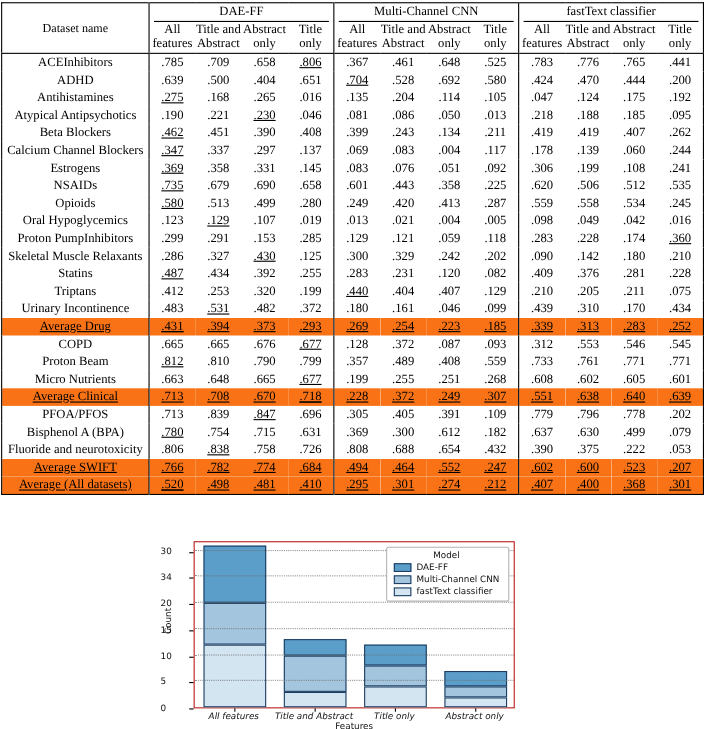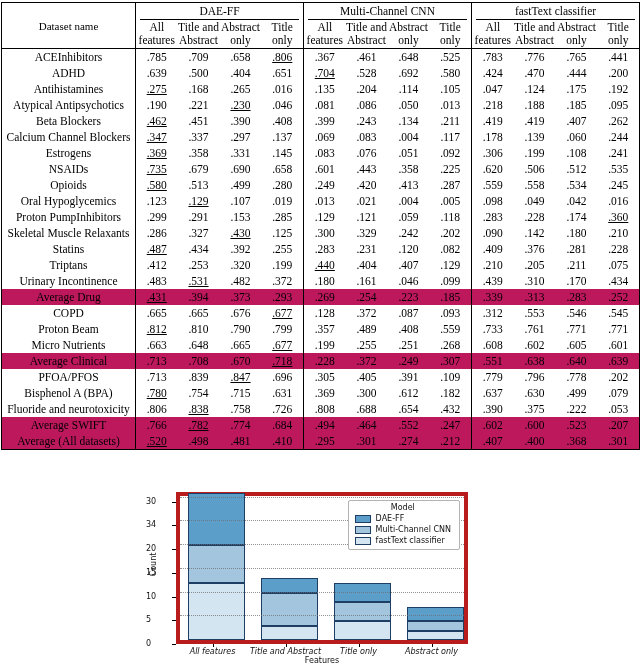--- a/index.html
+++ b/index.html
@@ -13,28 +13,28 @@
     font-size:11.5px; color:#000; }
   #results-table th, #results-table td { text-align:center; font-weight:normal; padding:0; overflow:hidden; white-space:nowrap; }
   #results-table thead th { vertical-align:bottom; }
   .ds-head { border-bottom:1px solid #000; font-size:11px; vertical-align:middle !important; }
   .grp { padding:1px 0 0 !important; }
   .grpline { margin:0 4px; border-bottom:1px solid #000; line-height:14px; padding-bottom:1px; }
   .sub { border-bottom:1px solid #000; padding:1px 0 2px !important; }
   .sub span { display:block; line-height:12.5px; }
   .gsep { border-left:1px solid #000; }
   #results-table tbody td { height:16px; line-height:16px; }
-  tr.avg { background:#be185d; }
+  tr.avg { background:#f97316;text-decoration:underline; }
   .bold { font-weight:bold; }
   .uline { text-decoration:underline; }
 
   
   .figure { position:absolute; left:146px; top:488px; width:336px; height:174px;
     font-family:"DejaVu Sans", sans-serif; font-size:8px; color:#111; }
-  .plot { position:absolute; left:30px; top:4px; width:292px; height:152px; border:4px solid #b91c1c; background:#fff; }
+  .plot { position:absolute; left:30px; top:4px; width:292px; height:152px; border:1px solid #b91c1c; background:#fff; }
   .seg { position:absolute; border:1px solid #1e3f63; z-index:1; }
   .gridline { position:absolute; left:0; width:100%; height:0; border-top:1px dotted rgba(110,110,110,0.75); z-index:3; }
   .legend { position:absolute; top:4px; right:4px; z-index:5; background:#fff;
     border:1px solid #b3b3b3; border-radius:2px; padding:2px 8px 4px 6px; }
   .legend-title { text-align:center; margin-bottom:1px; }
   .lrow { display:flex; align-items:center; gap:5px; margin-top:2px; }
   .lswatch { width:16px; height:8px; border:1px solid #1e3f63; display:inline-block; flex:0 0 auto; }
   .ytick-label { position:absolute; left:0; width:24px; text-align:left; line-height:10px; }
   .tickmark-y { position:absolute; left:26px; width:4px; height:0; border-top:1px solid #000; }
   .tickmark-x { position:absolute; width:0; height:3px; border-left:1px solid #000; }

